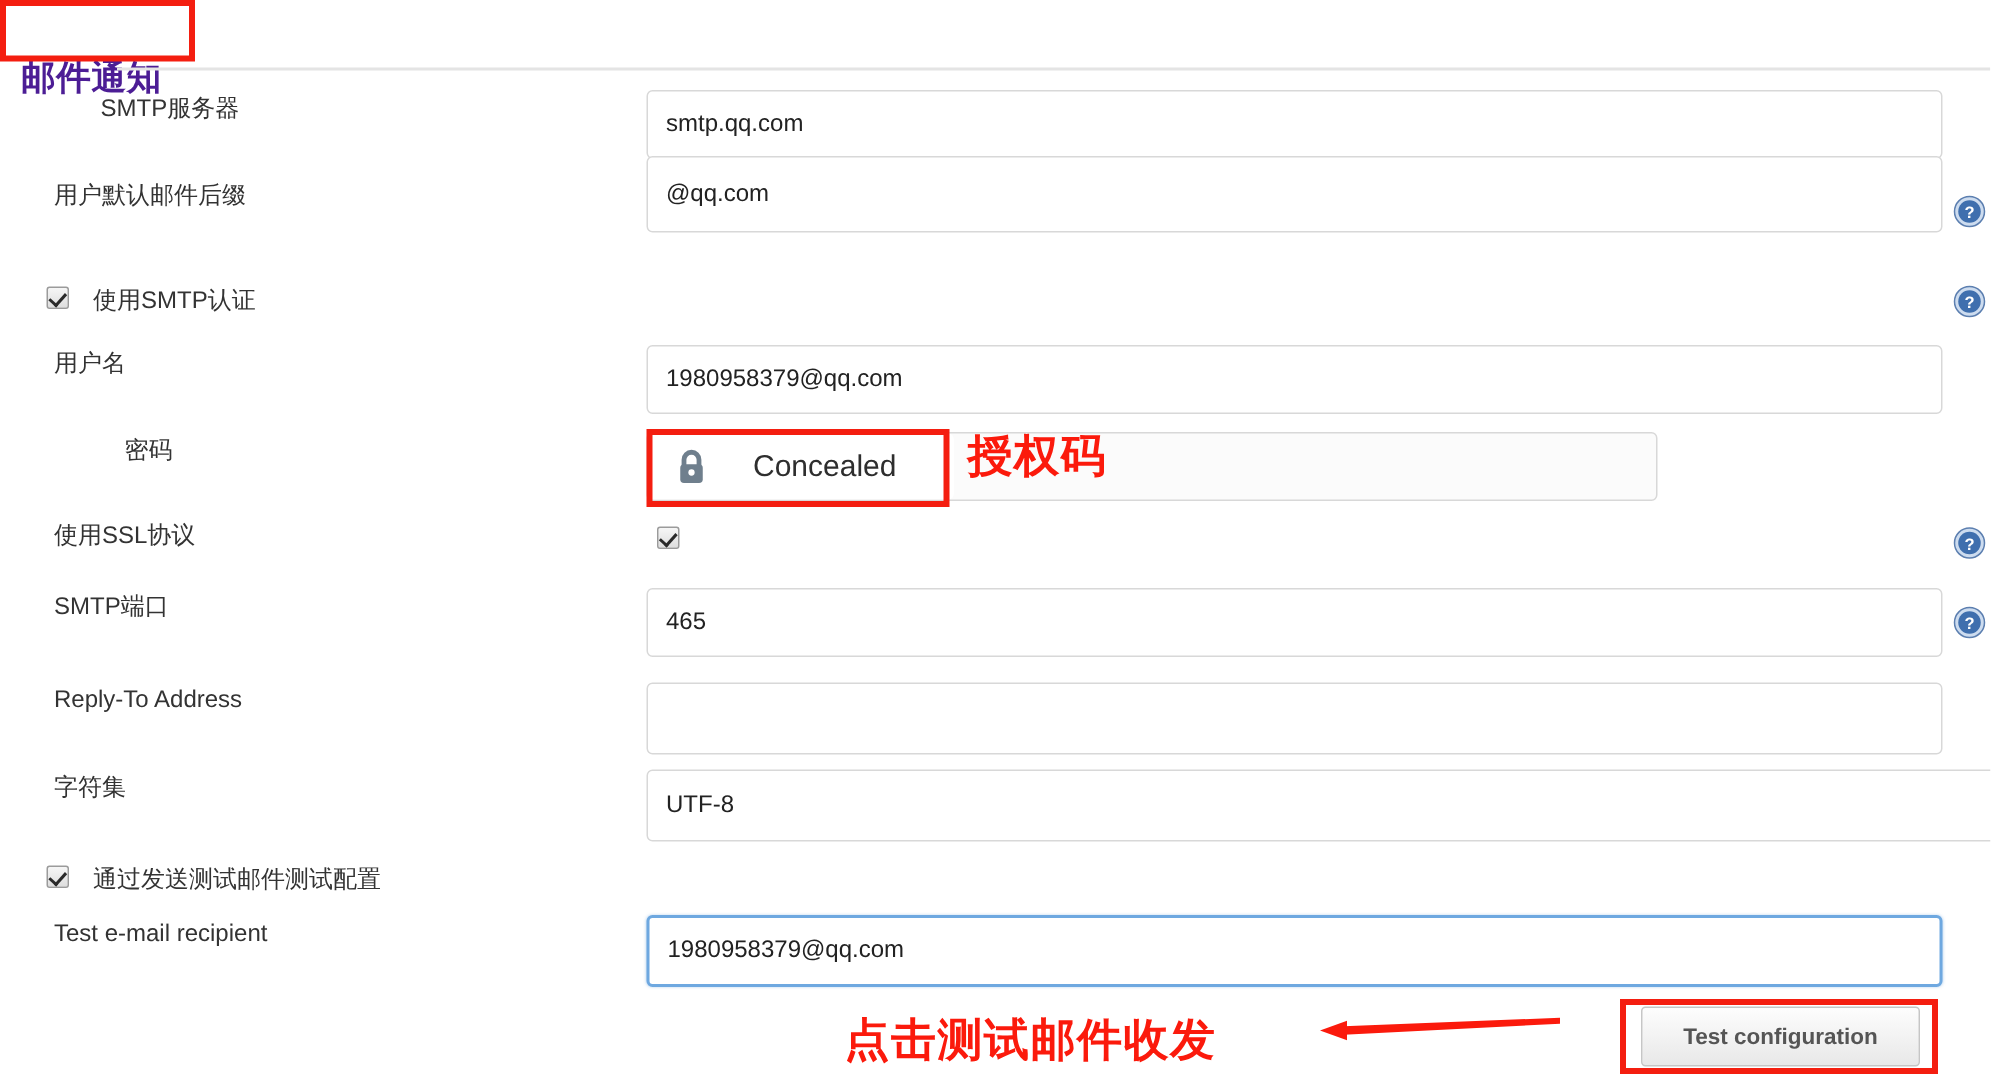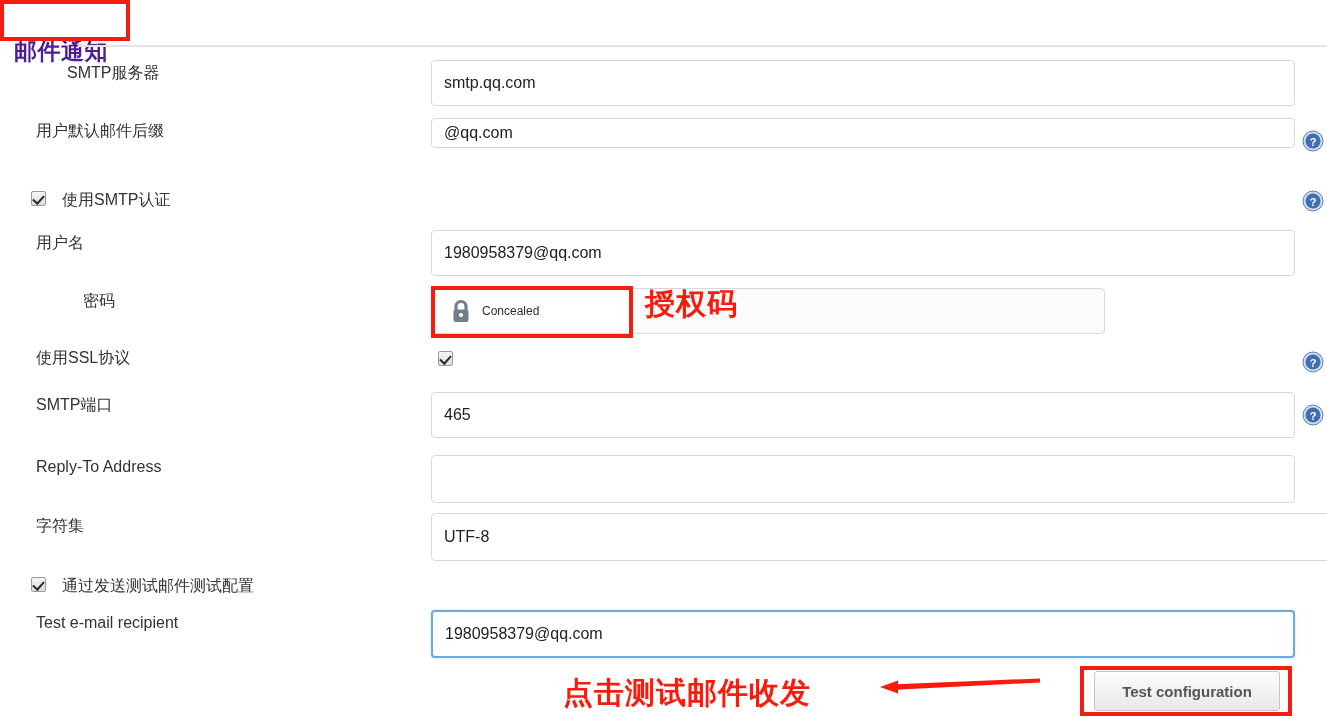--- a/index.html
+++ b/index.html
@@ -119,23 +119,23 @@
     border-radius: 4px;
   }
   .lock-icon {
     position: relative;
     width: 26px;
     height: 26px;
     margin-left: 16px;
     flex: 0 0 auto;
   }
   .pw-text {
-    font-size: 12px;
+    font-size: 20px;
     color: #2e2e2e;
-    margin-left: 8px;
+    margin-left: 28px;
   }
 
   
   .btn-blue {
     position: absolute;
     left: 1113px;
     top: 288px;
     width: 182px;
     height: 47px;
     background: #4d9dd8;
@@ -205,21 +205,21 @@
 <div id="page">
 
   <div class="section-title">邮件通知</div>
   <div class="header-rule"></div>
   <div class="red-box" style="left:0px; top:0px; width:130px; height:41px;"></div>
 
   <div class="row-label" style="left:36px; top:63px;margin-left:31px;">SMTP服务器</div>
   <input class="field" type="text" style="left: 431px; top: 60px; width: 864px; height: 46px;" value="smtp.qq.com">
 
   <div class="row-label" style="left:36px; top:121px;">用户默认邮件后缀</div>
-  <input class="field" type="text" style="left: 431px; top: 118px; width: 864px; height: 30px;" value="@qq.com">
+  <input class="field" type="text" style="left: 431px; top: 104px; width: 864px; height: 51px;" value="@qq.com">
   <span class="help-icon" style="left:1302px; top:130px;">
     <svg width="22" height="22" viewBox="0 0 22 22">
       <circle cx="11" cy="11" r="10" fill="#cddcef" stroke="#5c7fb0" stroke-width="1"></circle>
       <circle cx="11" cy="11" r="7.5" fill="#3f6fae"></circle>
       <text x="11" y="15.5" font-family="Liberation Sans, sans-serif" font-size="11" font-weight="bold" fill="#ffffff" text-anchor="middle">?</text>
     </svg>
   </span>
 
   <span class="cbx" style="left:31px; top:191px;"></span>
   <div class="cbx-label" style="left:62px; top:190px;">使用SMTP认证</div>

